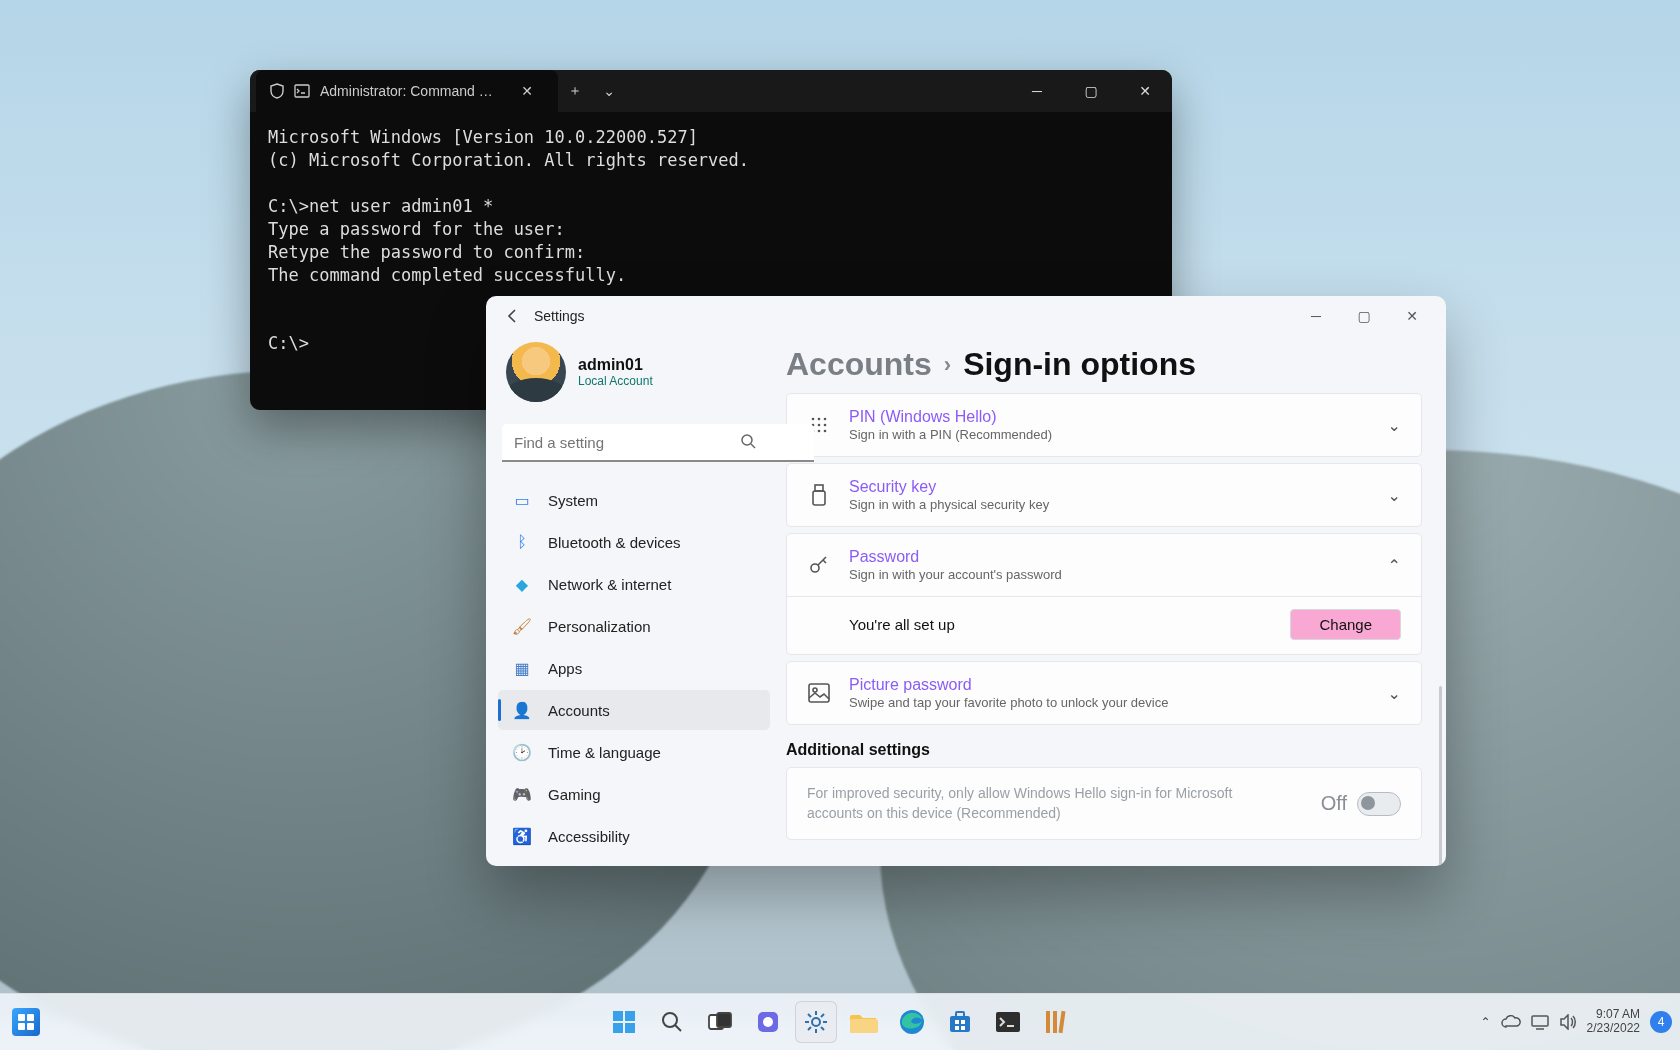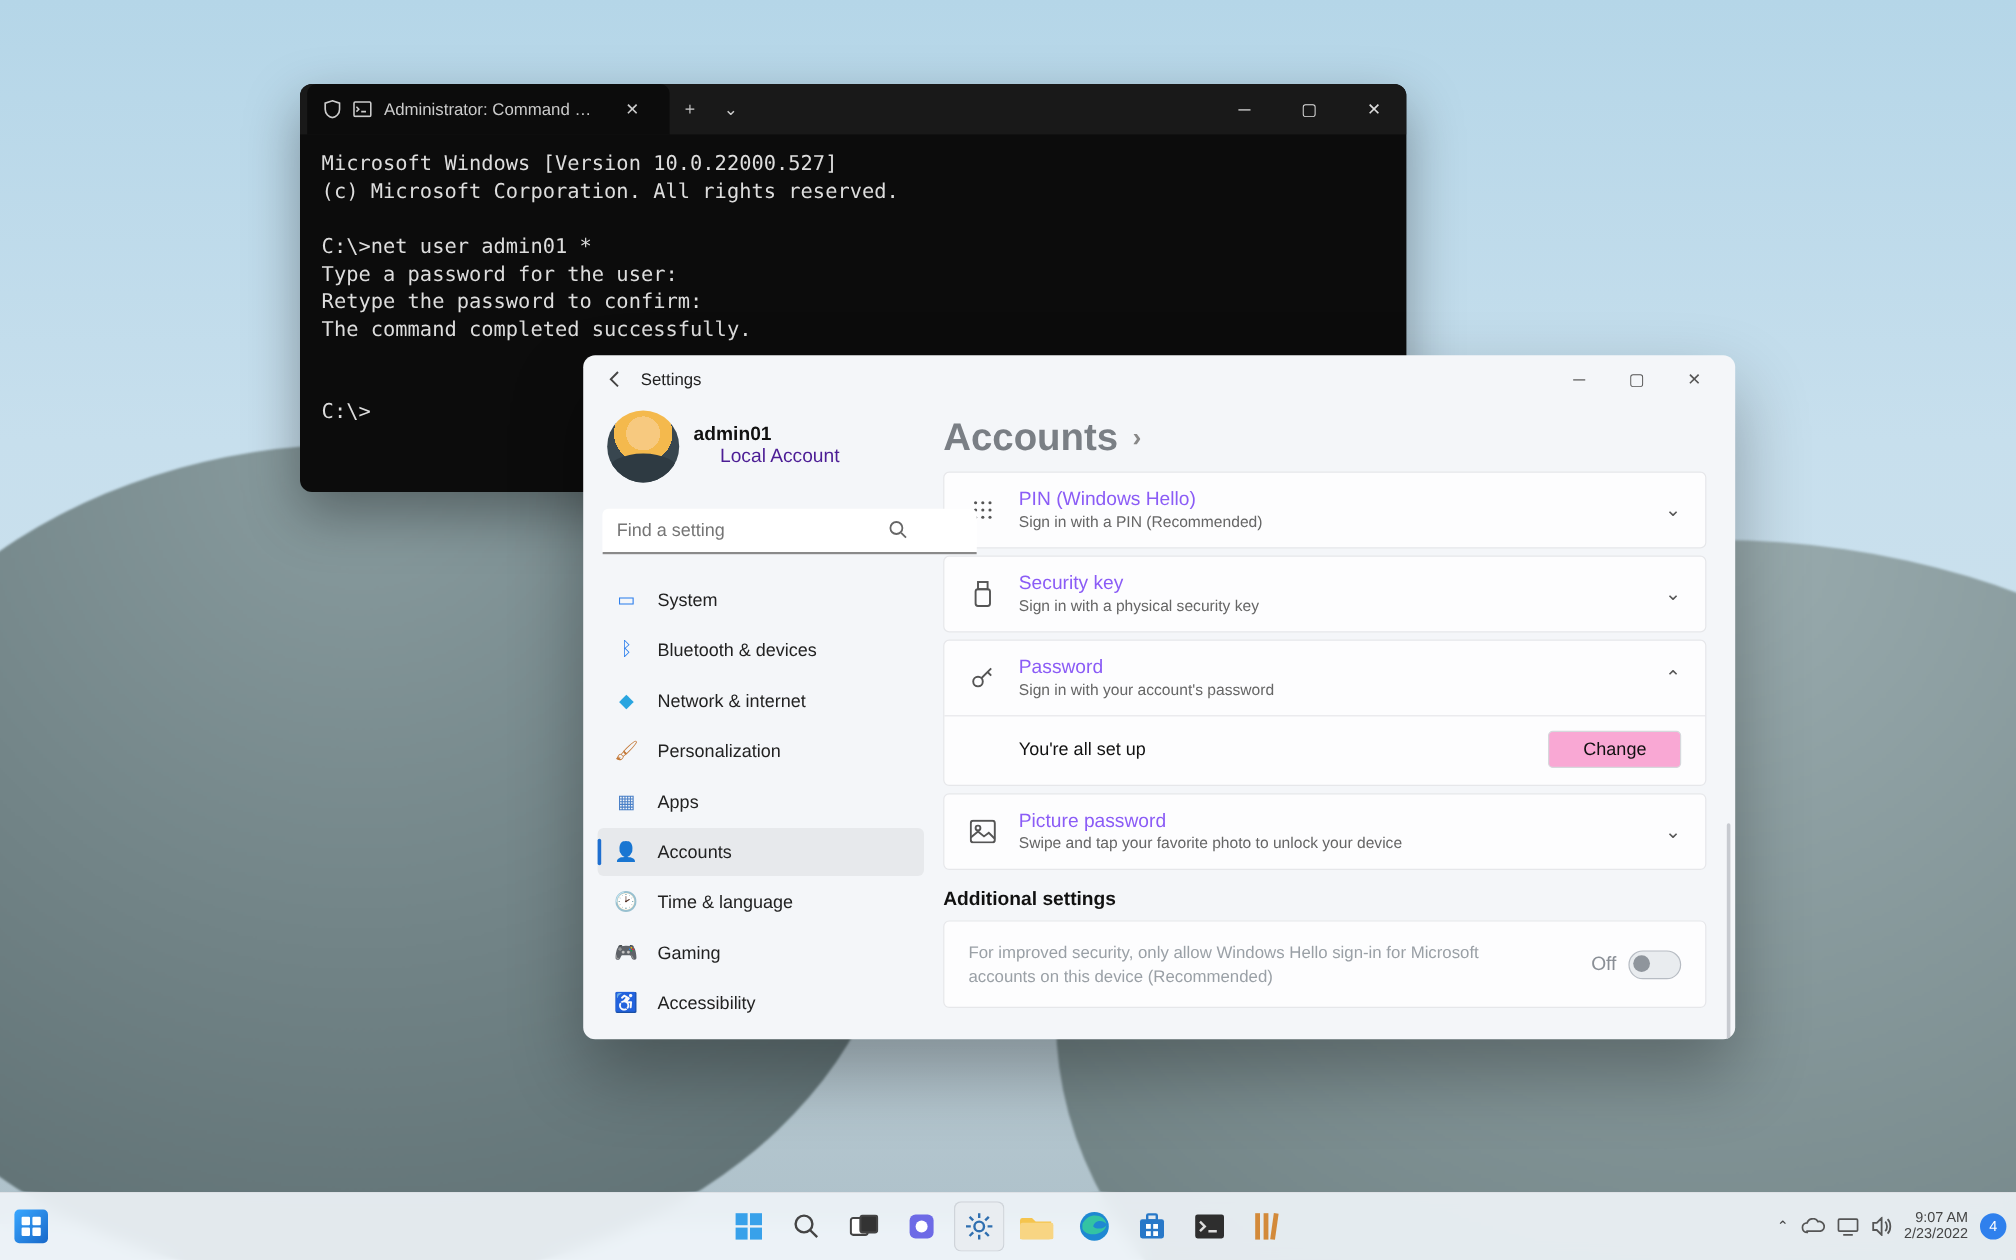--- a/index.html
+++ b/index.html
@@ -25,21 +25,21 @@
 .set-title{height:40px;display:flex;align-items:center;padding:0 10px;color:#222;font-size:14px;}
 .back{width:34px;height:34px;display:flex;align-items:center;justify-content:center;color:#555;border-radius:4px;}
 .winbtns{margin-left:auto;display:flex;}
 .winbtn{width:48px;height:34px;display:flex;align-items:center;justify-content:center;color:#555;border-radius:4px;}
 .set-body{flex:1;display:flex;overflow:hidden;}
 .sidebar{width:272px;padding:0 12px 12px 12px;display:flex;flex-direction:column;gap:6px;}
 .user{display:flex;align-items:center;gap:12px;padding:6px 8px 12px 8px;}
 .avatar{width:60px;height:60px;border-radius:50%;background:radial-gradient(circle at 50% 32%,#f7c97f 0 28%,#f4b94d 28% 48%,#38464f 48% 100%);position:relative;overflow:hidden;}
 .avatar::after{content:"";position:absolute;inset:auto 0 -6px 0;height:30px;background:#2e3a42;border-radius:50% 50% 0 0;}
 .user .name{font-size:16px;color:#111;font-weight:600;}
-.user .sub{font-size:16px;color:#4c1d95;margin-left:22px;}
+.user .sub{font-size:12px;color:#0f766e;}
 .search{position:relative;margin:4px 4px 10px 4px;}
 .search input{width:100%;height:36px;border:none;border-bottom:2px solid #8a8a8a;background:#fff;border-radius:5px 5px 0 0;padding:0 36px 0 12px;font-size:15px;color:#444;outline:none;}
 .search .mag{position:absolute;right:10px;top:9px;color:#666;}
 .nav{display:flex;flex-direction:column;gap:2px;margin-top:2px;}
 .nav-item{display:flex;align-items:center;gap:16px;height:40px;padding:0 14px;border-radius:5px;color:#222;font-size:15px;position:relative;}
 .nav-item.active{background:#e7e9ec;}
 .nav-item.active::before{content:"";position:absolute;left:0;top:9px;bottom:9px;width:3px;border-radius:3px;background:#1f6fd0;}
 .nav-ico{width:20px;height:20px;display:flex;align-items:center;justify-content:center;font-size:16px;}
 
 .main{flex:1;padding:8px 24px 0 4px;overflow:hidden;}
@@ -52,21 +52,21 @@
 .row .txt{flex:1;}
 .row .t{font-size:16px;color:#8b5cf6;}
 .row .s{font-size:13px;color:#666;margin-top:1px;}
 .row .chev{color:#555;}
 .expanded{border-top:1px solid #e6e7ea;display:flex;align-items:center;justify-content:space-between;padding:12px 20px 14px 62px;}
 .changebtn{background:#f9a8d4;border:1px solid #d6d8dc;border-radius:4px;padding:6px 28px;font-size:15px;color:#111;}
 .section{font-size:16px;font-weight:600;color:#111;margin:16px 0 8px 0;}
 .disabled{color:#9aa0a6;}
 .toggle-row{display:flex;align-items:center;padding:16px 20px;gap:4px;justify-content:flex-end;}
 .toggle-row .lbl{font-size:14px;max-width:430px;line-height:1.4;}
-.toggle-row .tog{margin-left:auto;display:flex;align-items:center;gap:10px;color:#8a8f96;font-size:16px;}
+.toggle-row .tog{margin-left:auto;display:flex;align-items:center;gap:10px;color:#8a8f96;font-size:20px;}
 .switch{width:42px;height:22px;border-radius:12px;border:1px solid #b7bcc3;position:relative;background:#e9ecef;}
 .switch::after{content:"";position:absolute;left:3px;top:3px;width:14px;height:14px;border-radius:50%;background:#8f959c;}
 .scroll-ind{position:absolute;right:4px;top:390px;width:3px;height:220px;background:#c7cad0;border-radius:2px;}
 
 
 .taskbar{position:absolute;left:0;right:0;bottom:0;height:56px;background:rgba(238,243,247,.92);backdrop-filter:blur(6px);border-top:1px solid #dcdfe4;display:flex;align-items:center;}
 .widgets{position:absolute;left:12px;top:0;bottom:0;display:flex;align-items:center;}
 .widgets .sq{width:28px;height:28px;border-radius:4px;background:linear-gradient(135deg,#39a7ff,#1868c9);display:flex;align-items:center;justify-content:center;}
 .center{position:absolute;left:50%;top:0;bottom:0;transform:translateX(-50%);display:flex;align-items:center;gap:6px;}
 .tb{width:42px;height:42px;border-radius:6px;display:flex;align-items:center;justify-content:center;}
@@ -186,20 +186,21 @@
             <span class="nav-ico" style="color:#2f80ed">♿</span>
             <span>Accessibility</span>
           </div>
       </div>
     </div>
 
     <div class="main">
       <div class="crumbs">
         <span style="color:#7a7f85;">Accounts</span>
         <span class="sep">›</span>
+        <span class="cur">Sign-in options</span>
       </div>
 
       <div class="card">
         <div class="row">
           <span class="ico">
               <svg width="20" height="20" viewBox="0 0 20 20" fill="#555">
                 <circle cx="4" cy="4" r="1.3"></circle>
                 <circle cx="10" cy="4" r="1.3"></circle>
                 <circle cx="16" cy="4" r="1.3"></circle>
                 <circle cx="4" cy="10" r="1.3"></circle>

